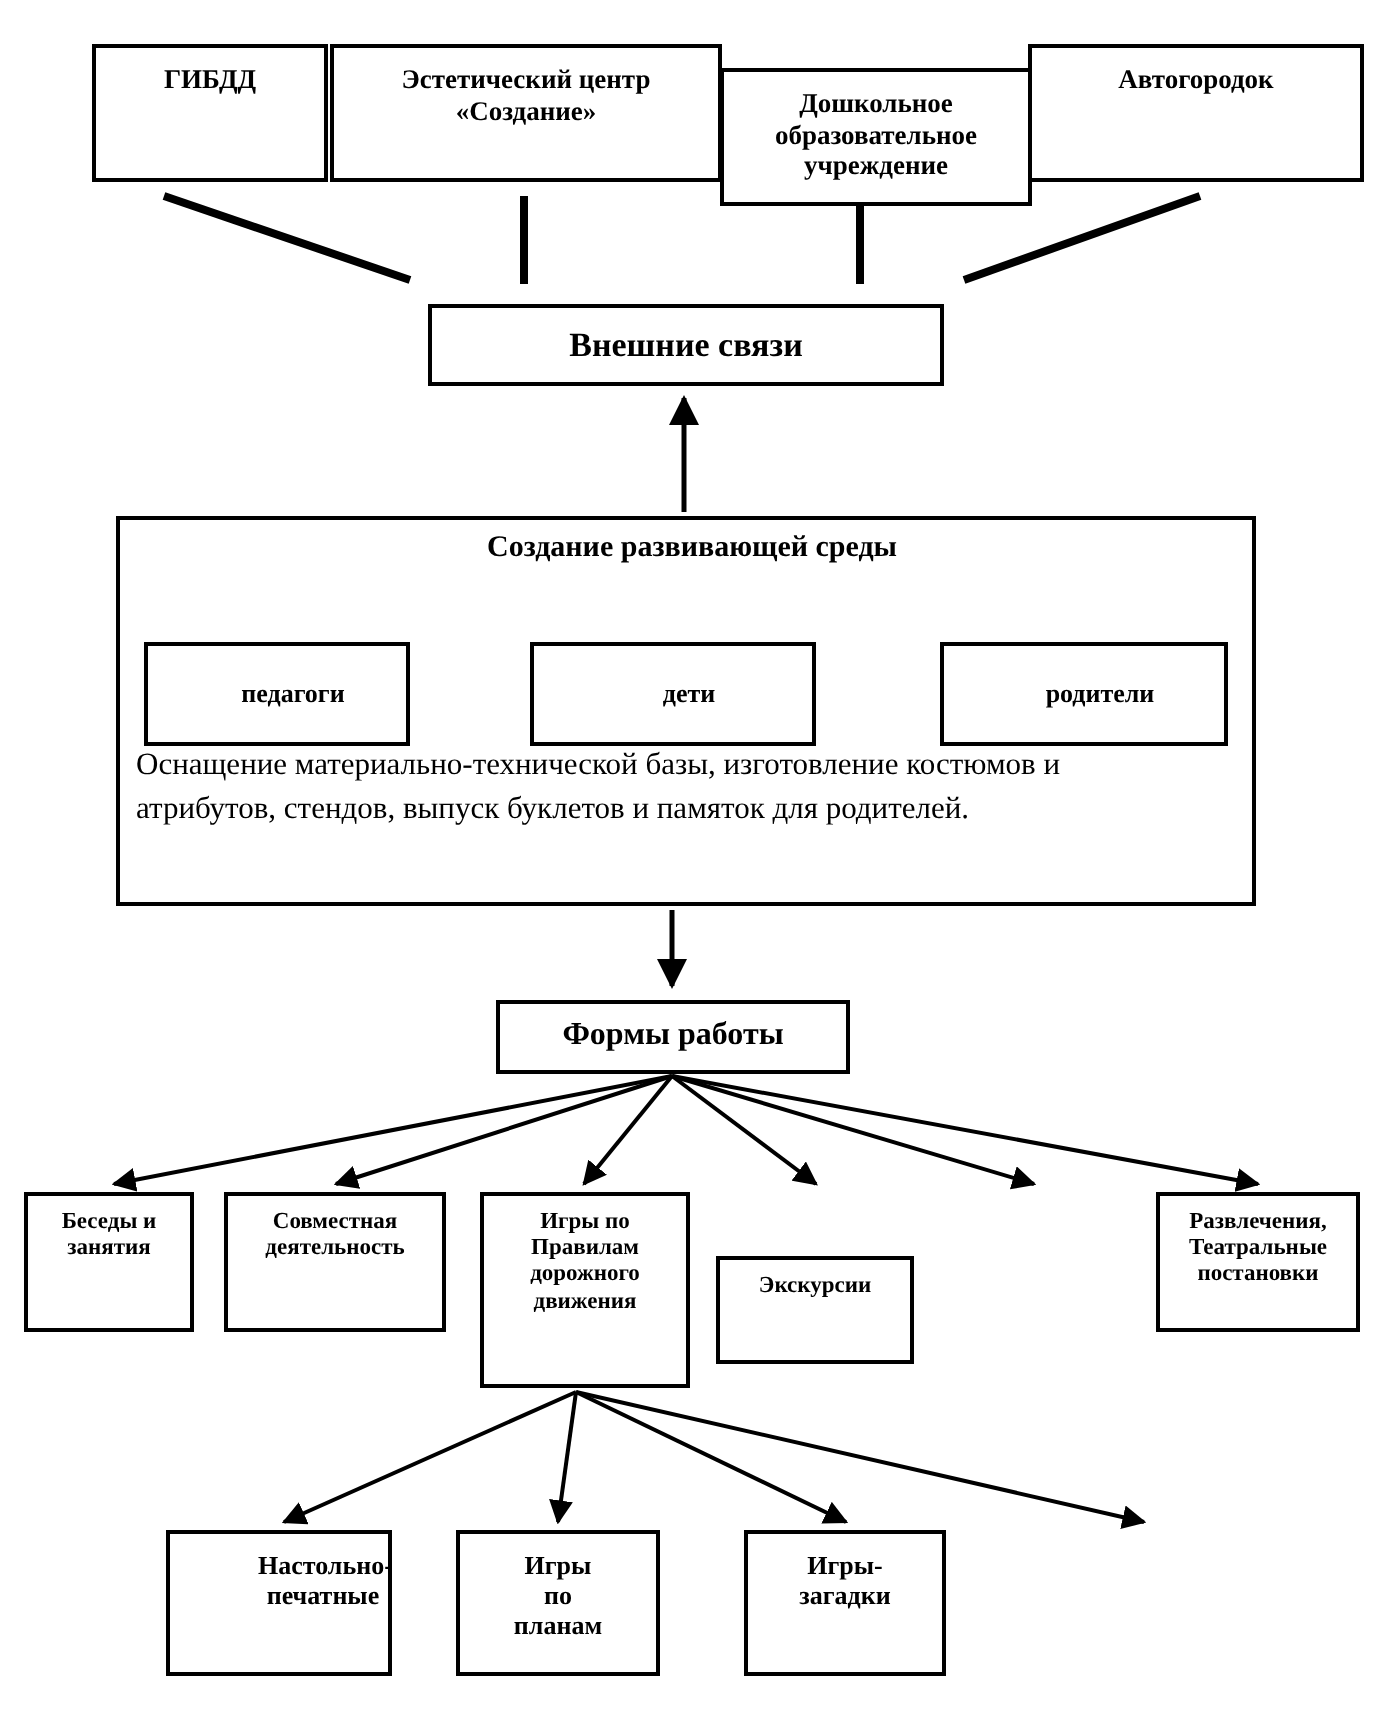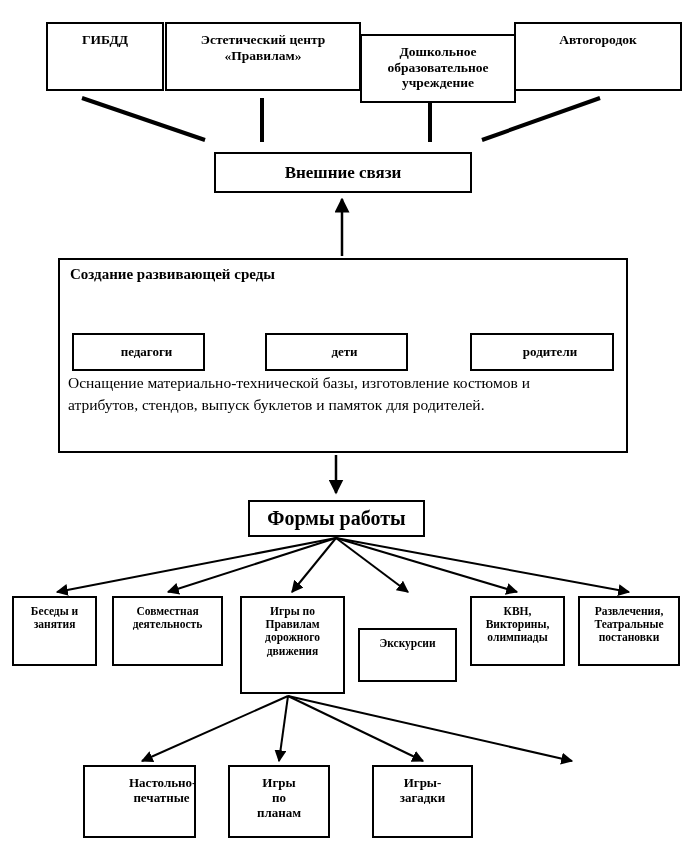--- a/index.html
+++ b/index.html
@@ -51,48 +51,49 @@
   }
 
   
   #env-container {
     left: 58px; top: 258px; width: 570px; height: 195px;
     display: block;
     font-weight: normal;
   }
   #env-title {
     position: absolute;
-    left: 70px; top: 266px; width: 584px;
+    left: 54px; top: 266px; width: 584px;
+    text-align: center;
     font-size: 15px;
     font-weight: bold;
     z-index: 4;
   }
   .env-node {
     font-size: 13px;
-    height: 38px;
-    top: 333px;
+    height: 52px;
+    top: 321px;
     padding-left: 16px;
   }
   #env-node-0 { left: 72px;  width: 133px; }
   #env-node-1 { left: 265px; width: 143px; }
   #env-node-2 { left: 470px; width: 144px; }
   #env-desc {
     position: absolute;
     left: 68px; top: 372px; width: 530px;
     font-size: 15.5px;
     line-height: 1.45;
     text-align: left;
     font-weight: normal;
     z-index: 4;
   }
 
   
   #work-forms {
     left: 248px; top: 500px; width: 177px; height: 37px;
-    font-size: 20px;
+    font-size: 16px;
   }
 
   
   .form-box { font-size: 11.5px; padding-top: 7px; }
   #form-0 { left: 12px;  top: 596px; width: 85px;  height: 70px; }
   #form-1 { left: 112px; top: 596px; width: 111px; height: 70px; }
   #form-2 { left: 240px; top: 596px; width: 105px; height: 98px; }
   #form-3 { left: 358px; top: 596px; width: 99px;  height: 54px; margin-top: 32px; }
   #form-4 { left: 470px; top: 596px; width: 95px;  height: 70px; }
   #form-5 { left: 578px; top: 596px; width: 102px; height: 70px; }
@@ -160,21 +161,21 @@
       <line x1="288" y1="696" x2="423" y2="761" marker-end="url(#arrow)"></line>
       <line x1="288" y1="696" x2="572" y2="761" marker-end="url(#arrow)"></line>
     </g>
   </svg>
 
   <div class="box top-box" id="top-0">
     <span class="txt">ГИБДД</span>
   </div>
   <div class="box top-box" id="top-1">
     <span class="txt">Эстетический центр
-«Правилам»</span>
+«Создание»</span>
   </div>
   <div class="box top-box" id="top-2">
     <span class="txt">Дошкольное
 образовательное
 учреждение</span>
   </div>
   <div class="box top-box" id="top-3">
     <span class="txt">Автогородок</span>
   </div>
 
@@ -211,25 +212,20 @@
   </div>
   <div class="box form-box" id="form-2">
     <span class="txt">Игры по
 Правилам
 дорожного
 движения</span>
   </div>
   <div class="box form-box" id="form-3">
     <span class="txt">Экскурсии</span>
   </div>
-  <div class="box form-box" id="form-4">
-    <span class="txt">КВН,
-Викторины,
-олимпиады</span>
-  </div>
   <div class="box form-box" id="form-5">
     <span class="txt">Развлечения,
 Театральные
 постановки</span>
   </div>
 
   <div class="box game-box" id="game-0">
     <span class="txt">Настольно-
 печатные</span>
   </div>

